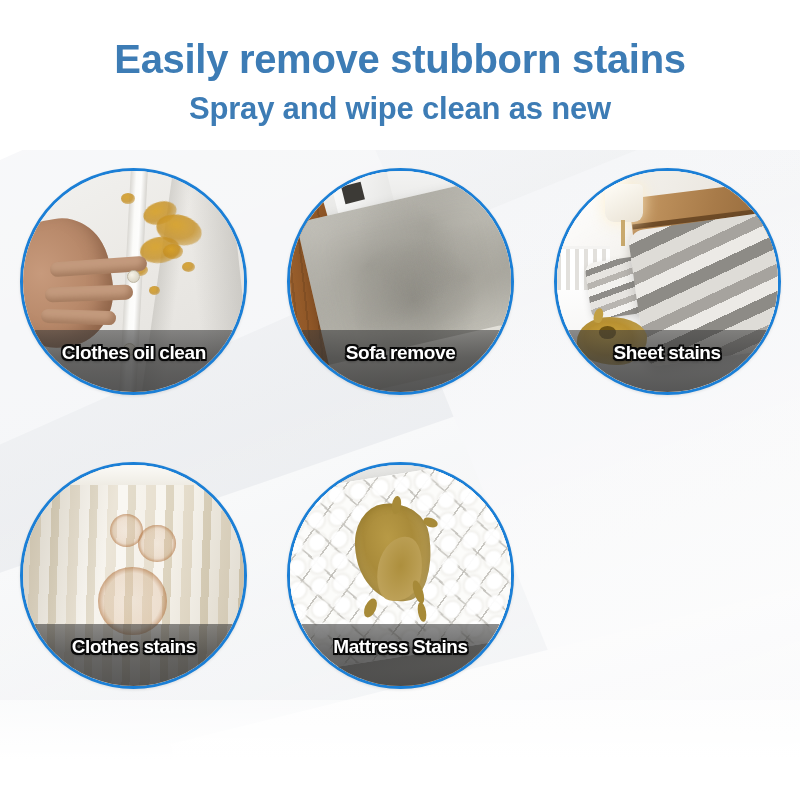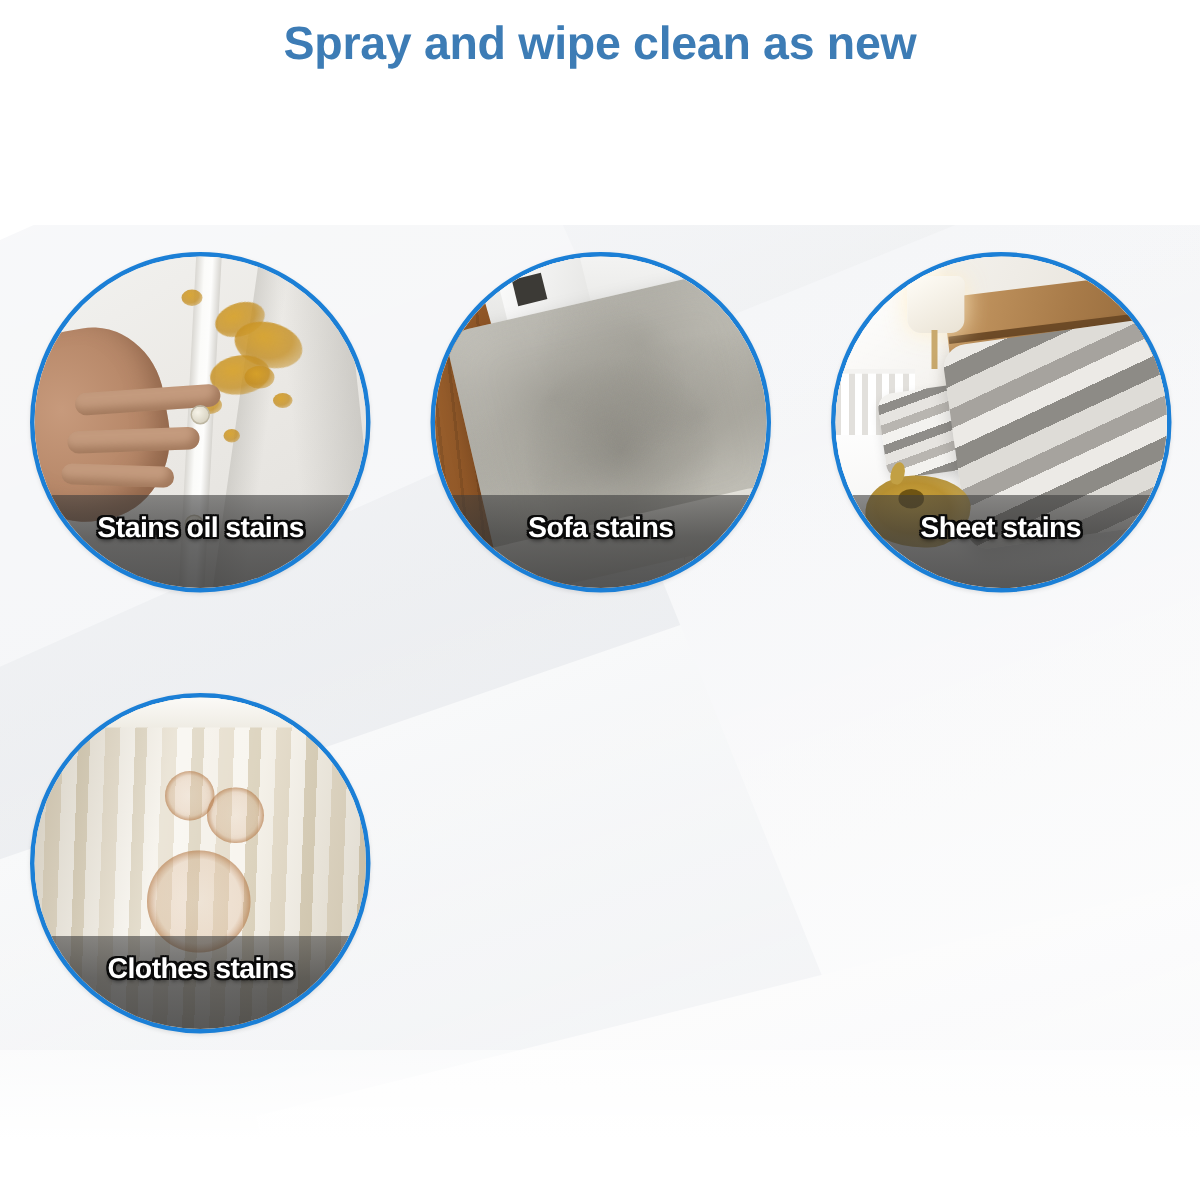--- a/index.html
+++ b/index.html
@@ -444,20 +444,21 @@
   <div class="bg-band bg-b2"></div>
   <div class="bg-band bg-b3"></div>
   <div class="bg-band bg-b4"></div>
   <div class="bg-band bg-b5"></div>
   <div class="bg-wash"></div>
   <div class="bg-top-white"></div>
   <div class="bg-bottom-white"></div>
 </div>
 
 <div class="header">
+  <div class="headline">Easily remove stubborn stains</div>
   <div class="subheadline">Spray and wipe clean as new</div>
 </div>
 
 <div class="grid">
 
   <div class="cell">
     <div class="circle">
       <div class="photo p-shirt">
         <div class="fold2"></div>
         <div class="fold1"></div>
@@ -471,21 +472,21 @@
         <div class="oil o6"></div>
         <div class="oil o7"></div>
         <div class="hand"></div>
         <div class="finger f1"></div>
         <div class="finger f2"></div>
         <div class="finger f3"></div>
         <div class="btn-dot bd1"></div>
         <div class="btn-dot bd2"></div>
       </div>
       <div class="cap-band">
-        <span class="cap-text">Stains oil stains</span>
+        <span class="cap-text">Clothes oil clean</span>
       </div>
     </div>
   </div>
 
 
   <div class="cell">
     <div class="circle">
       <div class="photo p-sofa">
         <div class="floor-back"></div>
         <div class="wood">
@@ -493,21 +494,21 @@
           </div>
         <div class="white-frame"></div>
         <div class="dark-gap"></div>
         <div class="skirt"></div>
         <div class="cushion">
           <div class="grime"></div>
         </div>
         <div class="cushion-edge"></div>
       </div>
       <div class="cap-band">
-        <span class="cap-text">Sofa stains</span>
+        <span class="cap-text">Sofa remove</span>
       </div>
     </div>
   </div>
 
   <div class="cell">
     <div class="circle">
       <div class="photo p-sheet">
         <div class="wall"></div>
         <div class="headboard"></div>
         <div class="head-rail"></div>
@@ -536,14 +537,37 @@
         <div class="ring r-small"></div>
         <div class="ring r-mid"></div>
         <div class="ring r-big"></div>
       </div>
       <div class="cap-band">
         <span class="cap-text">Clothes stains</span>
       </div>
     </div>
   </div>
 
+  <div class="cell">
+    <div class="circle">
+      <div class="photo p-mattress">
+        <div class="back"></div>
+        <div class="base-dark"></div>
+        <div class="side-face"></div>
+        <div class="top-face">
+          <div class="quilt"></div>
+          <div class="quilt-puff"></div>
+        </div>
+        <div class="m-stain"></div>
+        <div class="m-blob2"></div>
+        <div class="m-splat s1"></div>
+        <div class="m-splat s2"></div>
+        <div class="m-splat s3"></div>
+        <div class="m-splat s4"></div>
+        <div class="m-splat s5"></div>
+      </div>
+      <div class="cap-band">
+        <span class="cap-text">Mattress Stains</span>
+      </div>
+    </div>
+  </div>
 
 </div>
 
 </body></html>

